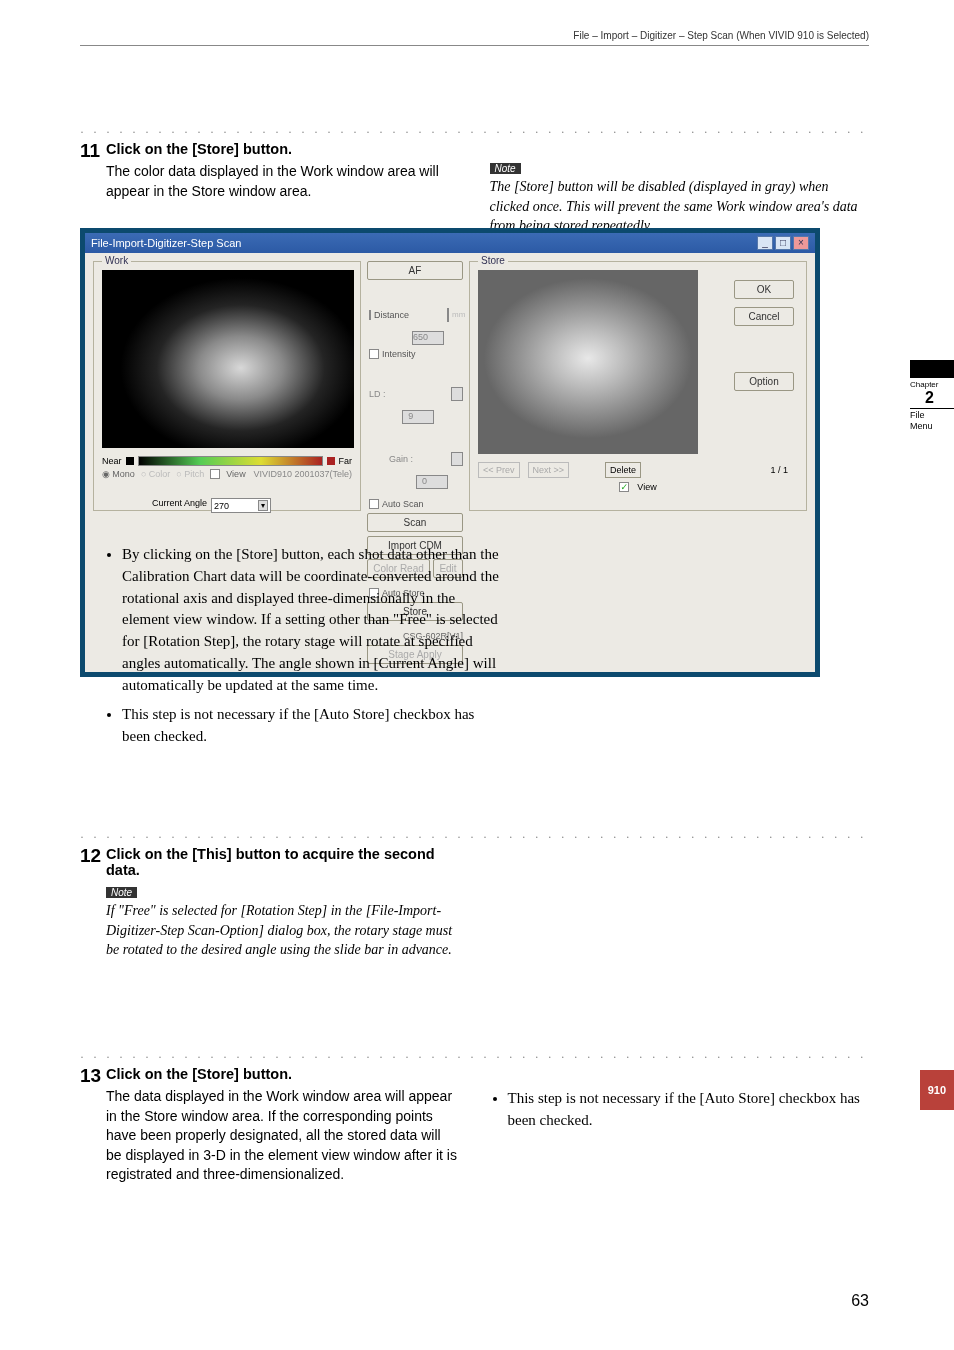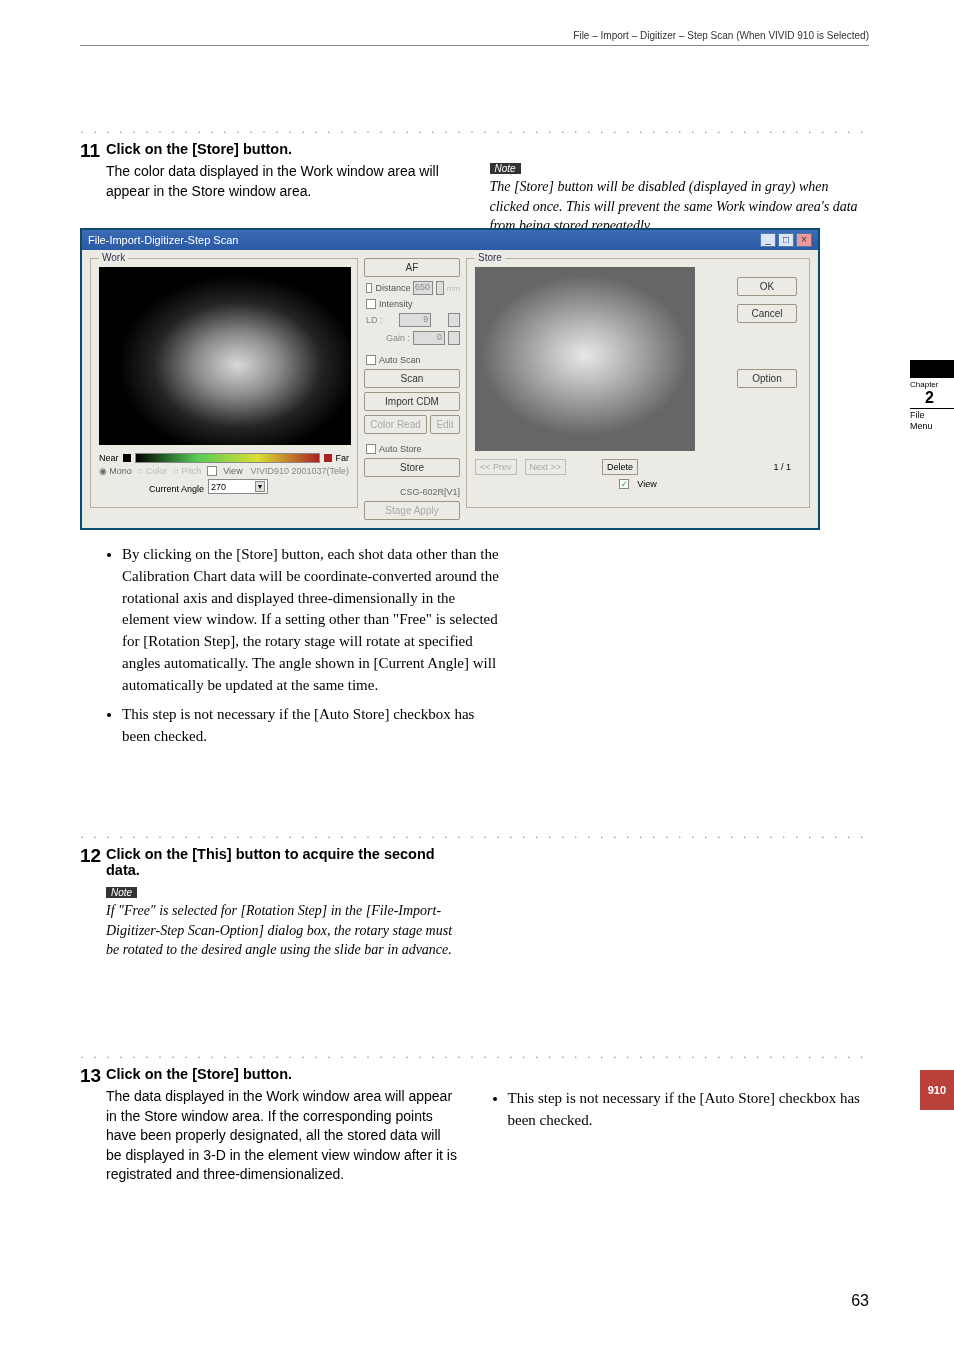--- a/index.html
+++ b/index.html
@@ -57,45 +57,45 @@
 
   .note-tag { display:inline-block; background:#333; color:#fff; font-family:Arial,sans-serif; font-size:10px; font-style:italic; padding:0 5px; margin-bottom:3px; }
   .note-body { font-style:italic; font-family:"Times New Roman",serif; font-size:14px; line-height:1.4; }
 
   .two-col { display:flex; gap:30px; }
   .col { flex:1; }
 
   
   .dlg {
     position:absolute; left:80px; top:228px; width:740px;
-    border:2px solid #0c4a6e; font-family: Tahoma, Arial, sans-serif; font-size:10px;
+    border:5px solid #0c4a6e; font-family: Tahoma, Arial, sans-serif; font-size:10px;
     background:#eceae4;
   }
   .dlg-title { background:linear-gradient(#3b6bb5,#2c5aa5); color:#fff; padding:3px 6px; font-size:11px; display:flex; justify-content:space-between; align-items:center; }
   .dlg-title .winbtns span { display:inline-block; width:16px; height:14px; background:#d9e5f5; border:1px solid #5577aa; margin-left:2px; color:#335; text-align:center; line-height:12px; font-size:10px;}
   .dlg-body { display:flex; padding:8px; gap:6px; }
 
   .panel { border:1px solid #b5b29f; background:#eceae4; position:relative; }
   .panel-label { position:absolute; top:-7px; left:8px; background:#eceae4; padding:0 3px; font-size:10px; color:#335; }
   .work { width:268px; height:250px; }
   .work-img { margin:8px; width:252px; height:178px; background:radial-gradient(ellipse 120px 90px at 55% 55%, #d8d8d8 0%, #8a8a8a 35%, #242424 70%, #000 100%); position:relative; }
   .near-far { display:flex; align-items:center; margin:2px 8px; font-size:9px; gap:4px;}
   .nf-bar { flex:1; height:10px; background:linear-gradient(90deg,#000,#5c5,#dd3,#a22); border:1px solid #888;}
   .work-radios { margin:3px 8px; font-size:9px; color:#666; display:flex; gap:6px; align-items:center;}
-  .work-bottom { margin:3px 8px; font-size:9px; display:flex; align-items:flex-end; gap:4px;}
+  .work-bottom { margin:19px 8px; font-size:9px; display:flex; align-items:flex-start; gap:4px;}
   .dd { border:1px solid #888; background:#fff; height:15px; width:60px; display:inline-flex; align-items:center; justify-content:space-between; padding:0 2px;}
   .dd .arr { border:1px solid #888; background:#ddd; font-size:8px; padding:0 2px;}
 
   .mid { width:96px; display:flex; flex-direction:column; gap:4px; align-items:stretch; }
   .btn { border:1px solid #9a9784; background:#eceae4; text-align:center; padding:3px 0; font-size:10px; color:#333; border-radius:2px;}
   .btn.dis { color:#aaa; }
   .chk-row { font-size:9px; color:#555; display:flex; align-items:center; gap:3px; padding-left:2px;}
   .chk { width:10px; height:10px; border:1px solid #888; background:#fff; display:inline-block;}
   .sp { margin-top:6px; }
-  .mini-input { border:1px solid #888; background:#ddd; width:32px; height:14px; display:inline-block; font-size:9px; text-align:right; padding-right:2px; color:#888;}
+  .mini-input { border:1px solid #888; background:#ddd; width:32px; height:14px; display:inline-block; font-size:9px; text-align:right; padding-right:20px; color:#888;margin-top:47px;}
   .spin { border:1px solid #888; background:#ddd; width:12px; height:14px; display:inline-block;}
   .mid-label { font-size:9px; color:#888; text-align:right;}
 
   .store-panel { flex:1; height:250px; }
   .store-img { margin:8px; width:220px; height:184px; background:radial-gradient(ellipse 130px 100px at 50% 48%, #e8e8e8 0%, #bcbcbc 28%, #8f8f8f 55%, #666 80%); position:relative; }
   .store-row1 { display:flex; gap:8px; margin:4px 8px; align-items:center; font-size:9px;}
   .sbtn { border:1px solid #9a9784; padding:2px 4px; background:#eceae4; }
   .sbtn.dis { color:#aaa; border-color:#bbb;}
   .right-btns { position:absolute; right:12px; top:18px; display:flex; flex-direction:column; gap:8px;}
   .right-btns .btn { width:60px; }

